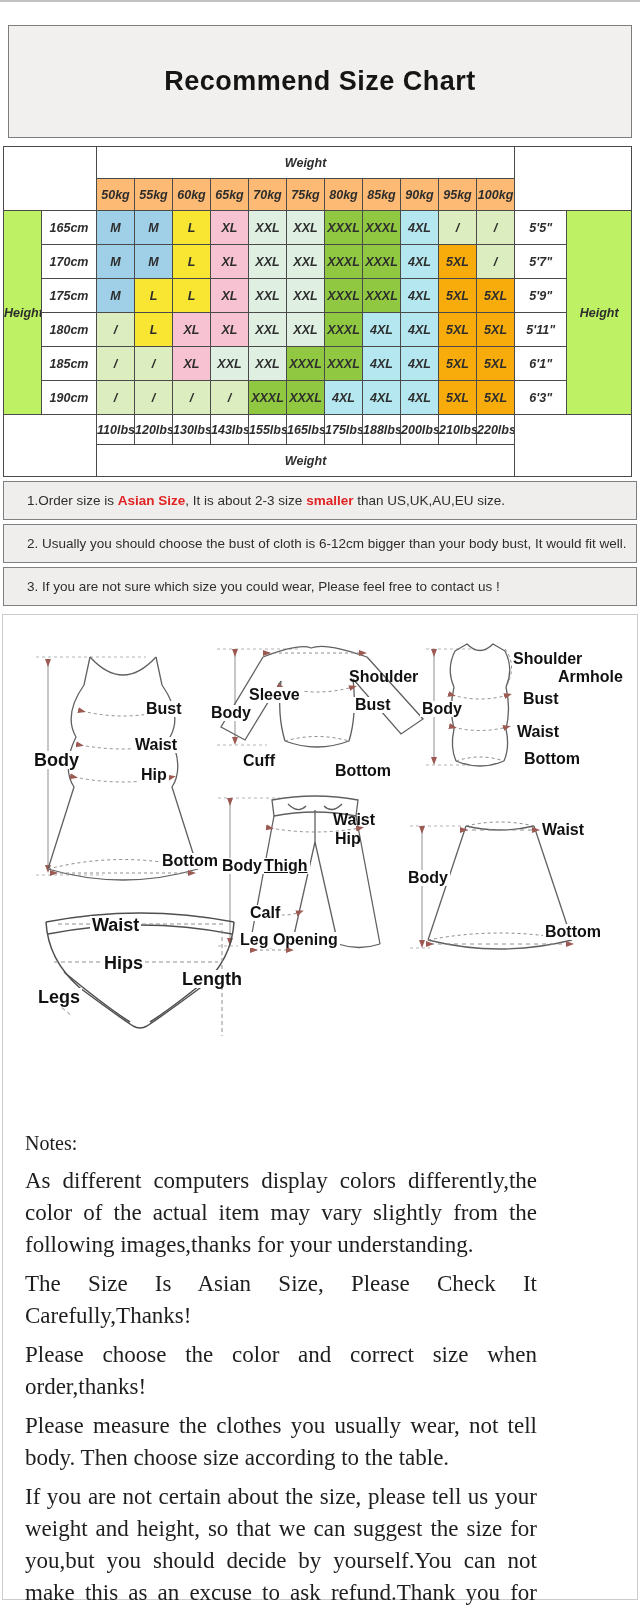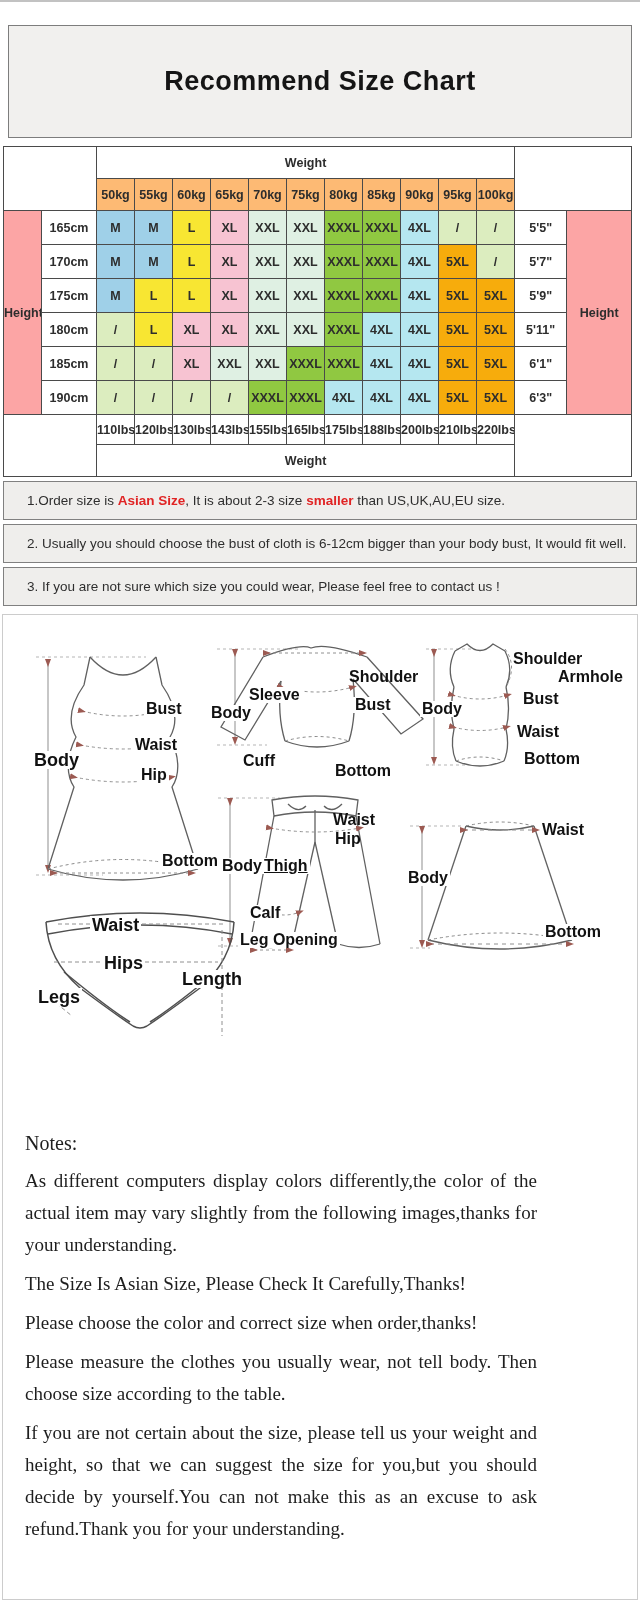--- a/index.html
+++ b/index.html
@@ -13,33 +13,33 @@
   .title-box{
     margin:23px 8px 8px 8px;height:111px;
     background:#f1f0ee;border:1px solid #7d7d7d;
     display:flex;align-items:center;justify-content:center;
   }
   .title-box h1{
     margin:0;font-size:27px;font-weight:bold;color:#151515;letter-spacing:.5px;
   }
   
   table.size{
-    margin-left:3px;width:557px;border-collapse:collapse;table-layout:fixed;
+    margin-left:3px;width:557px;border-collapse:collapse;table-layout:fixed;font-style:italic;
   }
   table.size td{
     border:1px solid #4a4a4a;text-align:center;vertical-align:middle;
     font-size:12.5px;font-weight:bold;color:#2d2d2d;padding:0;
     overflow:hidden;white-space:nowrap;
   }
   col.c-hl{width:38px;} col.c-cm{width:55px;} col.c-w{width:38px;}
   col.c-ft{width:52px;} col.c-hr{width:65px;}
   td.whead{height:31px;font-size:14px;}
   tr.kgrow td{height:31px;background:#fdba74;}
   tr.szrow td{height:33px;}
-  td.hlabel{font-size:13px;background:#fca5a5;}
+  td.hlabel{font-size:13px;background:#bef264;}
   td.cm,td.ft{background:#fff;}
   tr.lbsrow td{height:29px;background:#fff;}
   td.corner{background:#fff;}
   td.sz{color:#303a30;}
   
   .onote{
     margin:4px 3px 0 3px;background:#efeeec;border:1px solid #808080;
     padding:11px 8px 11px 23px;font-size:13.5px;color:#2e2e2e;
   }
   .onote .red{color:#e02424;font-weight:bold;}
@@ -56,21 +56,21 @@
   }
   .dlabel.bg{background:#fff;padding:0 2px;}
   .dlabel.big{font-size:18px;}
   
   .notes{
     position:absolute;left:22px;top:512px;width:512px;
     font-family:"Liberation Serif",serif;color:#1e1e1e;
   }
   .notes .nhead{font-size:20px;margin:0 0 6px 0;}
   .notes p{
-    font-size:19px;line-height:32px;margin:0 0 7px 0;text-align:justify;
+    font-size:23px;line-height:32px;margin:0 0 7px 0;text-align:justify;
   }
 </style>
 </head>
 <body>
 
 <div class="top-strip"></div>
 
 <div class="title-box">
   <h1>Recommend Size Chart</h1>
 </div>

